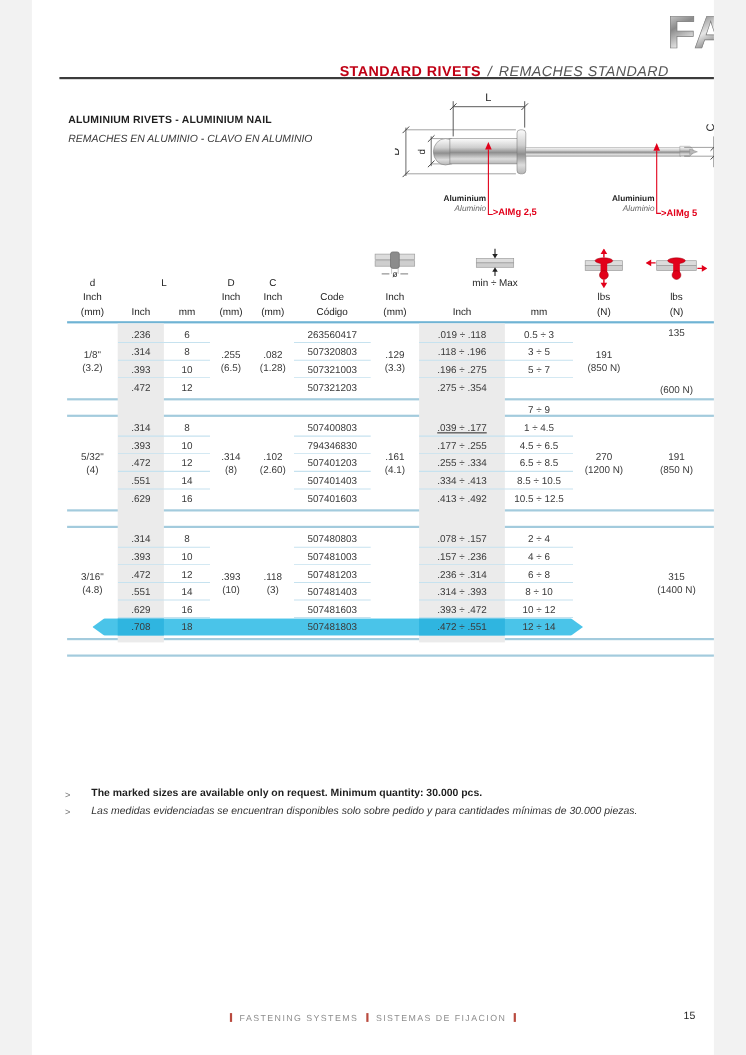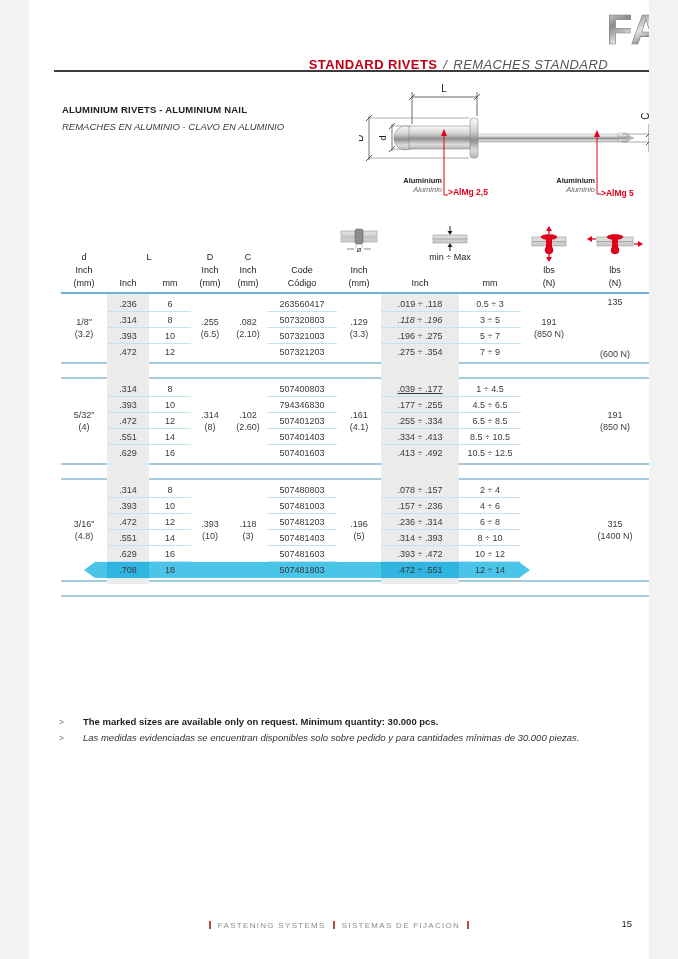--- a/index.html
+++ b/index.html
@@ -247,21 +247,21 @@
         <div class="span2" style="grid-area: 1 / 1 / -1;">
           <div>1/8"</div>
           <div>(3.2)</div>
         </div>
         <div class="span2" style="grid-area: 1 / 4 / -1;">
           <div>.255</div>
           <div>(6.5)</div>
         </div>
         <div class="span2" style="grid-area: 1 / 5 / -1;">
           <div>.082</div>
-          <div>(2.10)</div>
+          <div>(1.28)</div>
         </div>
         <div class="span2" style="grid-area: 1 / 7 / -1;">
           <div>.129</div>
           <div>(3.3)</div>
         </div>
         <div class="span2" style="grid-area: 1 / 10 / -1;">
           <div>191</div>
           <div>(850 N)</div>
         </div>
         <div class="span2" style="grid-area: 1 / 11 / -1; justify-content: space-between;">
@@ -269,50 +269,54 @@
           <div>(600 N)</div>
         </div>
         <div class="c sep" style="grid-area: 1 / 2;">.236</div>
         <div class="c sep" style="grid-area: 1 / 3;">6</div>
         <div class="c sep" style="grid-area: 1 / 6;">263560417</div>
         <div class="c sep" style="grid-area: 1 / 8;">.019 ÷ .118</div>
         <div class="c sep" style="grid-area: 1 / 9;">0.5 ÷ 3</div>
         <div class="c sep" style="grid-area: 2 / 2;">.314</div>
         <div class="c sep" style="grid-area: 2 / 3;">8</div>
         <div class="c sep" style="grid-area: 2 / 6;">507320803</div>
-        <div class="c sep" style="grid-area: 2 / 8; font-style: italic;">.118 ÷ .196</div>
+        <div class="c sep" style="grid-area: 2 / 8;">.118 ÷ .196</div>
         <div class="c sep" style="grid-area: 2 / 9;">3 ÷ 5</div>
         <div class="c sep" style="grid-area: 3 / 2;">.393</div>
         <div class="c sep" style="grid-area: 3 / 3;">10</div>
         <div class="c sep" style="grid-area: 3 / 6;">507321003</div>
         <div class="c sep" style="grid-area: 3 / 8;">.196 ÷ .275</div>
         <div class="c sep" style="grid-area: 3 / 9;">5 ÷ 7</div>
         <div class="c" style="grid-area: 4 / 2;">.472</div>
         <div class="c" style="grid-area: 4 / 3;">12</div>
         <div class="c" style="grid-area: 4 / 6;">507321203</div>
         <div class="c" style="grid-area: 4 / 8;">.275 ÷ .354</div>
-        <div class="c" style="grid-area: 4 / 9;">7 ÷ 9</div>
+        <div class="c" style="grid-area: 4 / 9; margin-top: 20px;">7 ÷ 9</div>
       </div>
       <div class="gsep"></div>
       <div class="group" style="grid-template-rows: repeat(5, 16px);">
         <div class="span2" style="grid-area: 1 / 1 / -1;">
           <div>5/32"</div>
           <div>(4)</div>
         </div>
         <div class="span2" style="grid-area: 1 / 4 / -1;">
           <div>.314</div>
           <div>(8)</div>
         </div>
         <div class="span2" style="grid-area: 1 / 5 / -1;">
           <div>.102</div>
           <div>(2.60)</div>
         </div>
         <div class="span2" style="grid-area: 1 / 7 / -1;">
           <div>.161</div>
           <div>(4.1)</div>
+        </div>
+        <div class="span2" style="grid-area: 1 / 10 / -1;">
+          <div>270</div>
+          <div>(1200 N)</div>
         </div>
         <div class="span2" style="grid-area: 1 / 11 / -1;">
           <div>191</div>
           <div>(850 N)</div>
         </div>
         <div class="c sep" style="grid-area: 1 / 2;">.314</div>
         <div class="c sep" style="grid-area: 1 / 3;">8</div>
         <div class="c sep" style="grid-area: 1 / 6;">507400803</div>
         <div class="c sep" style="grid-area: 1 / 8; text-decoration: underline;">.039 ÷ .177</div>
         <div class="c sep" style="grid-area: 1 / 9;">1 ÷ 4.5</div>
@@ -347,24 +351,20 @@
           <div>3/16"</div>
           <div>(4.8)</div>
         </div>
         <div class="span2" style="grid-area: 1 / 4 / -1;">
           <div>.393</div>
           <div>(10)</div>
         </div>
         <div class="span2" style="grid-area: 1 / 5 / -1;">
           <div>.118</div>
           <div>(3)</div>
-        </div>
-        <div class="span2" style="grid-area: 1 / 7 / -1;">
-          <div>.196</div>
-          <div>(5)</div>
         </div>
         <div class="span2" style="grid-area: 1 / 11 / -1;">
           <div>315</div>
           <div>(1400 N)</div>
         </div>
         <div class="c sep" style="grid-area: 1 / 2;">.314</div>
         <div class="c sep" style="grid-area: 1 / 3;">8</div>
         <div class="c sep" style="grid-area: 1 / 6;">507480803</div>
         <div class="c sep" style="grid-area: 1 / 8;">.078 ÷ .157</div>
         <div class="c sep" style="grid-area: 1 / 9;">2 ÷ 4</div>

